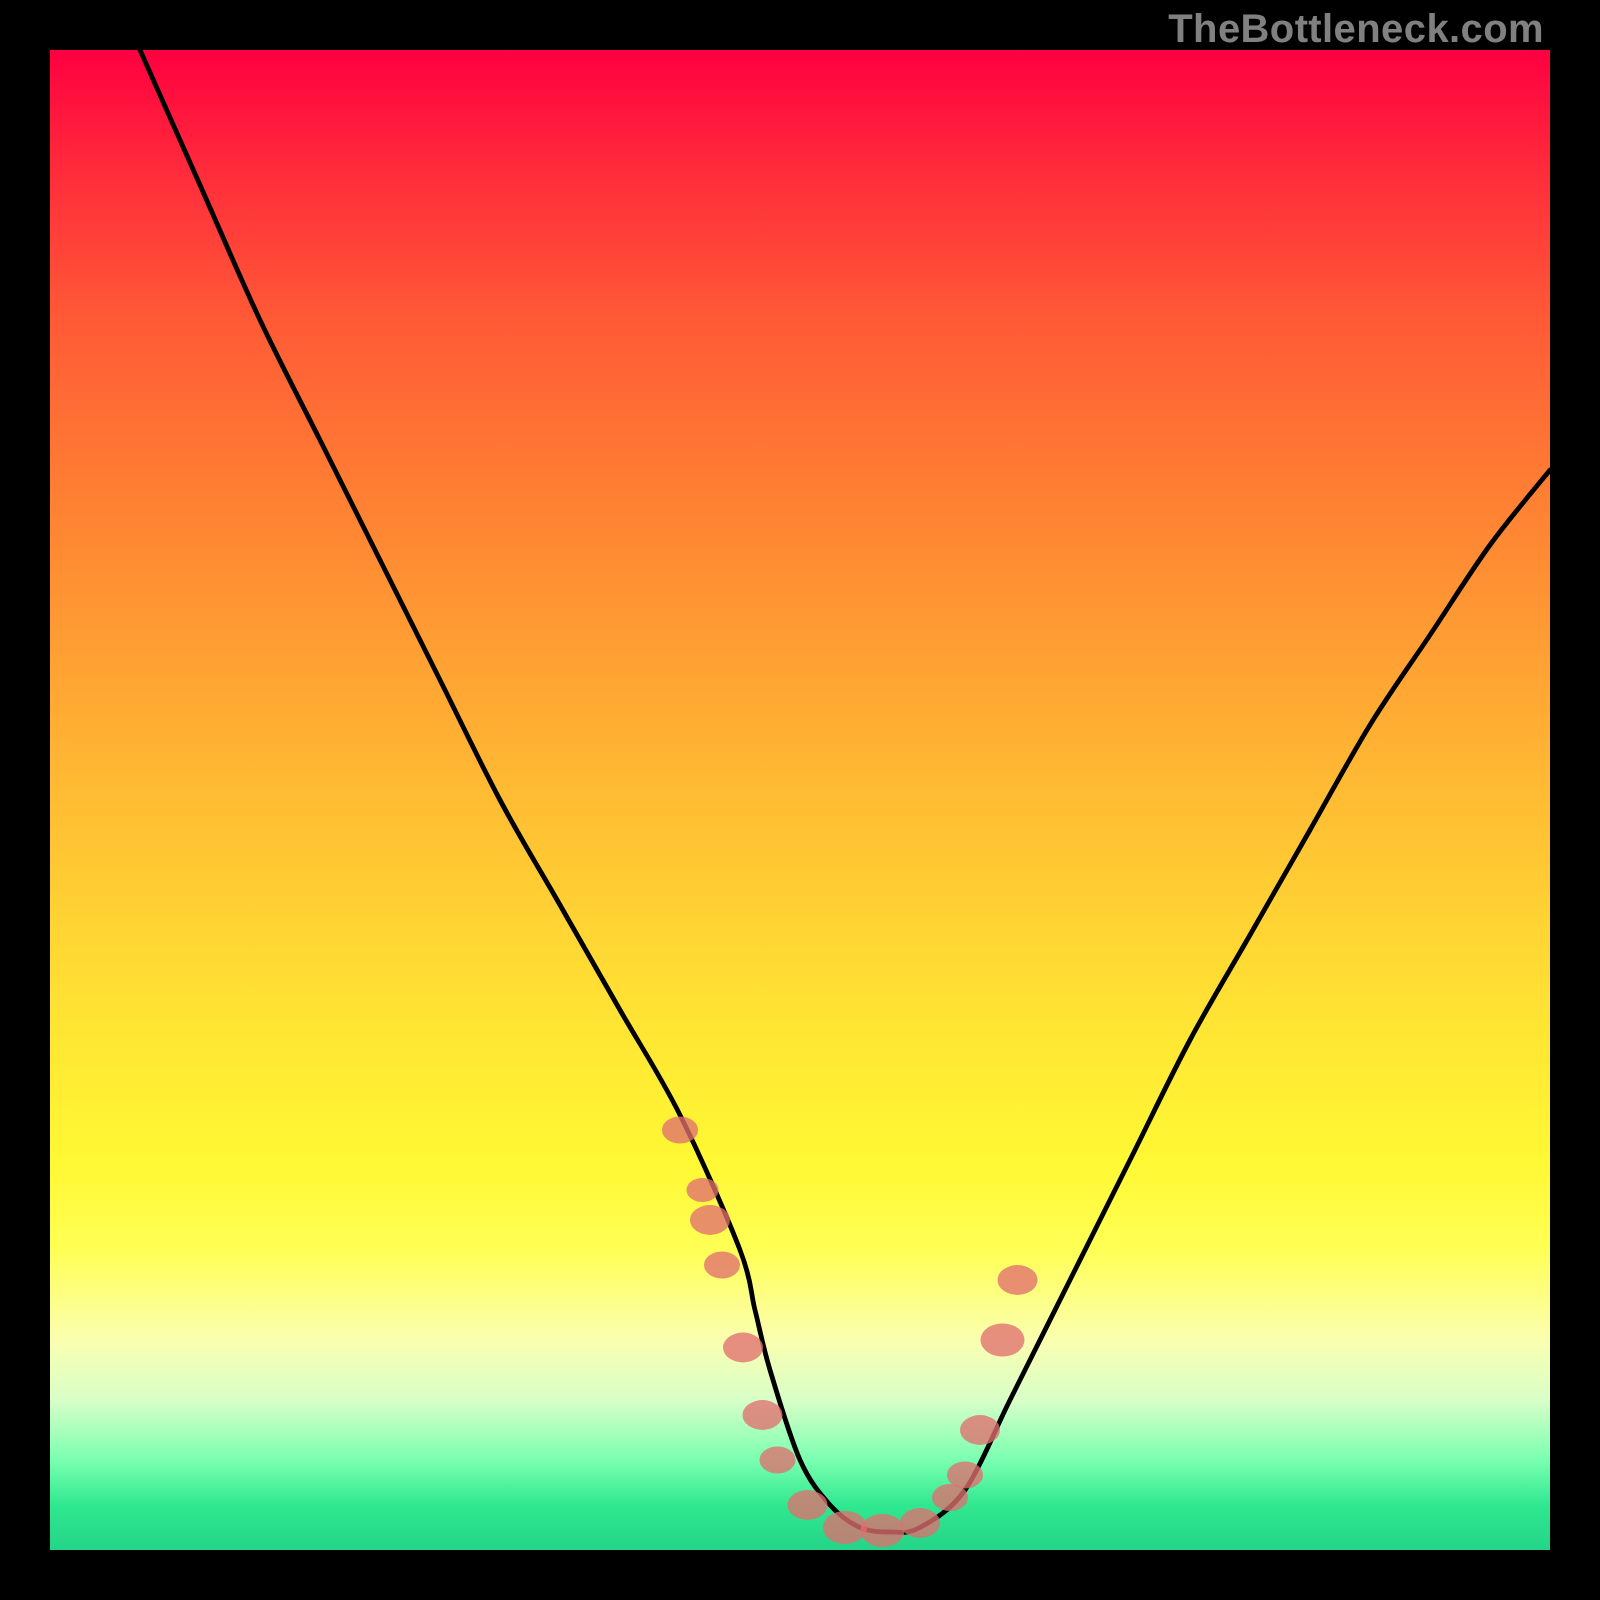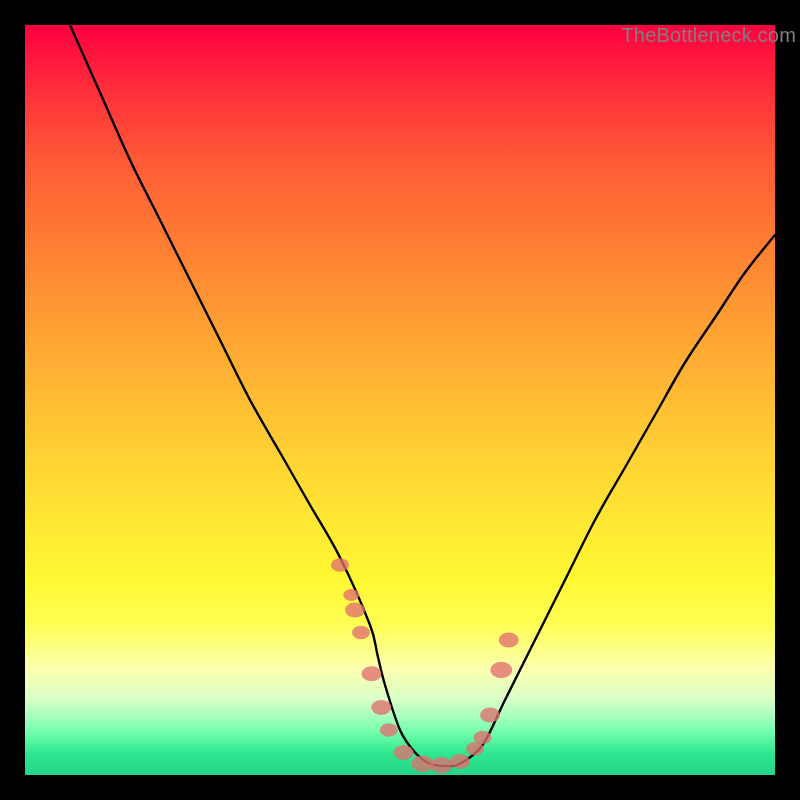--- a/index.html
+++ b/index.html
@@ -29,27 +29,26 @@
       #ffff55 80%,
       #faffb0 86%,
       #d8ffc8 90%,
       #7affb0 94%,
       #30e890 97%,
       #24d488 100%);
   }
   .watermark {
     position: absolute;
     top: 4px;
-    right: 4px;
+    right: 28px;
     font-family: Arial, Helvetica, sans-serif;
     font-size: 20px;
-    font-weight: normal;
+    font-weight: bold;
     color: #808080;
     letter-spacing: 0.2px;
-    margin-top: 20px;
   }
   svg.curve {
     position: absolute;
     left: 0; top: 0;
     width: 750px; height: 750px;
     overflow: visible;
   }
   .marker {
     fill: #e07070;
     fill-opacity: 0.78;

